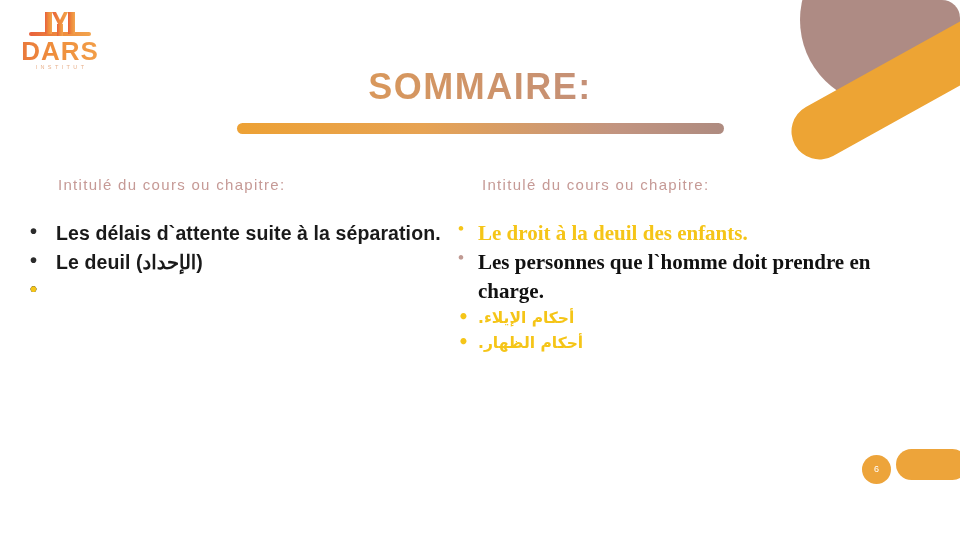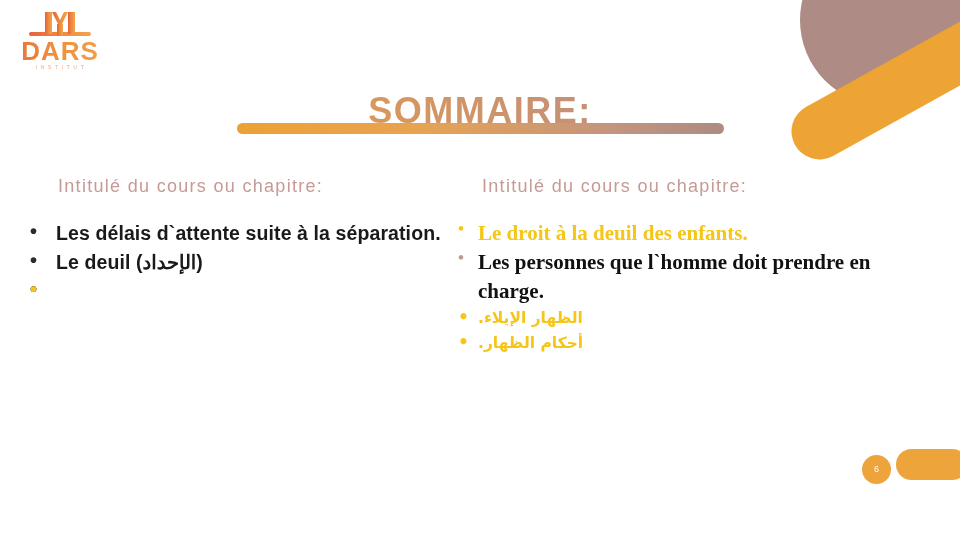--- a/index.html
+++ b/index.html
@@ -9,20 +9,21 @@
   }
   body {
     font-family: "Liberation Sans", sans-serif;
   }
   #slide {
     position: relative;
     width: 960px;
     height: 540px;
     background: #ffffff;
     overflow: hidden;
+    border-radius: 18px;
   }
 
   
   .deco-circle {
     position: absolute;
     left: 800px;
     top: -66px;
     width: 172px;
     height: 172px;
     border-radius: 50%;
@@ -92,36 +93,35 @@
     top: 66px;
     width: 960px;
     text-align: center;
     font-size: 36px;
     font-weight: bold;
     letter-spacing: 1.5px;
     background: linear-gradient(90deg, #f0a02e 0%, #e09a50 30%, #c49078 62%, #b2887e 100%);
     -webkit-background-clip: text;
     background-clip: text;
     color: transparent;
-    margin-top: 24px;
   }
   .title-rule {
     position: absolute;
     left: 237px;
     top: 123px;
     width: 487px;
     height: 11px;
     border-radius: 6px;
     background: linear-gradient(90deg, #eda134 0%, #e7a353 38%, #c29480 78%, #ae8b80 100%);
   }
 
   
   .col-heading {
     position: absolute;
-    font-size: 18px;
+    font-size: 15px;
     letter-spacing: 1.3px;
     color: #c69a96;
     white-space: nowrap;
   }
   .col-heading.left  { left: 58px;  top: 176px; }
   .col-heading.right { left: 482px; top: 176px; }
 
   ul.bullets {
     position: absolute;
     margin: 0;
@@ -269,21 +269,21 @@
     <li class="hl">
       <span class="dot">•</span>
       <span>Le droit à la deuil des enfants.</span>
     </li>
     <li>
       <span class="dot">•</span>
       <span>Les personnes que l`homme doit prendre en charge.</span>
     </li>
     <li class="arabic hl">
       <span class="dot">•</span>
-      <span>الظهار الإيلاء.</span>
+      <span>أحكام الإيلاء.</span>
     </li>
     <li class="arabic hl">
       <span class="dot">•</span>
       <span>أحكام الظهار.</span>
     </li>
   </ul>
 
   <div class="page-pill"></div>
   <div class="page-badge">6</div>
 

